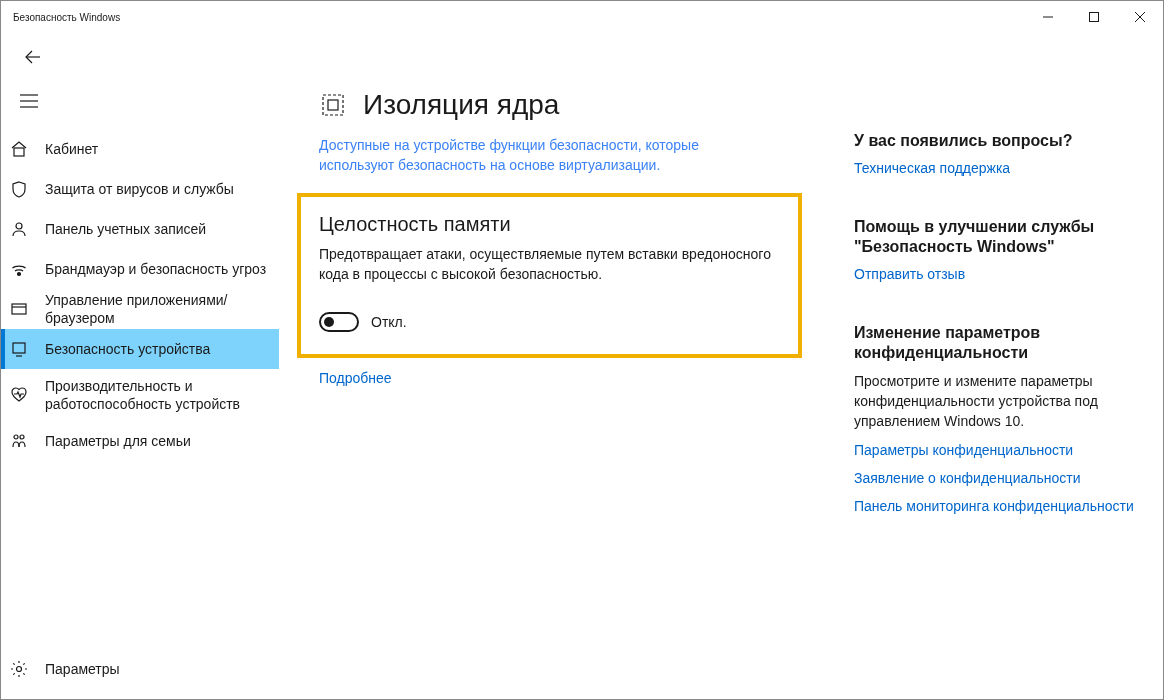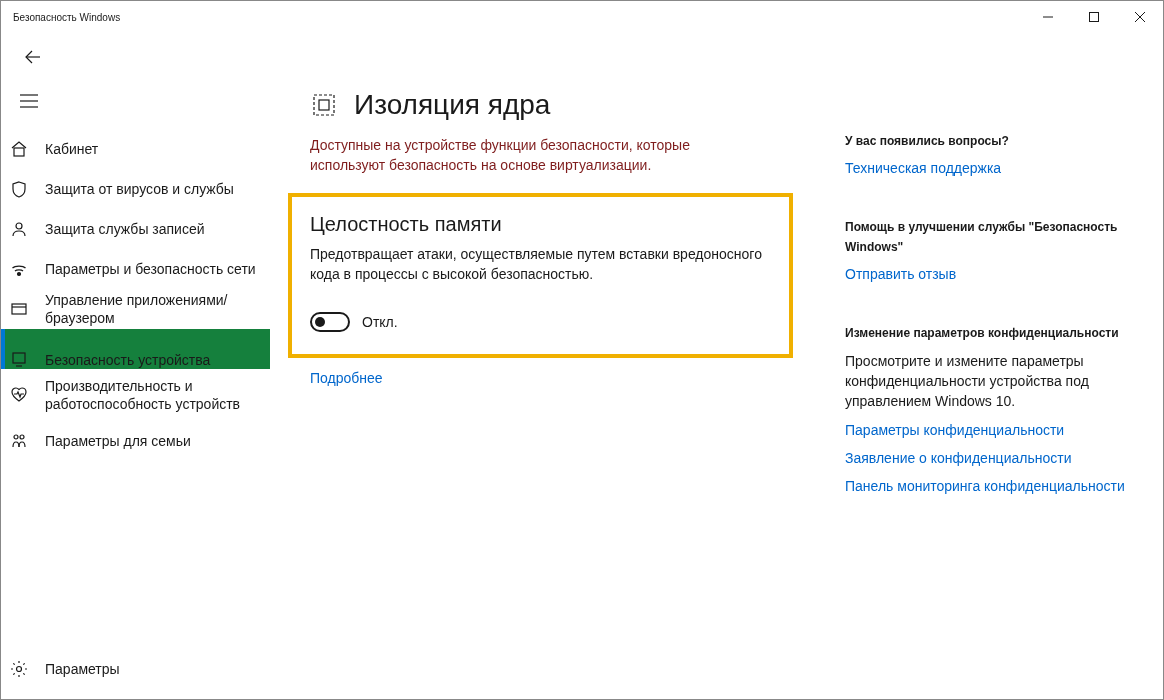--- a/index.html
+++ b/index.html
@@ -9,43 +9,43 @@
 .winbtns { display: flex; }
 .winbtn { width: 46px; height: 32px; display: flex; align-items: center; justify-content: center; cursor: pointer; }
 .winbtn svg { width: 10px; height: 10px; stroke: #1a1a1a; stroke-width: 1; fill: none; }
 .topbar { height: 48px; display: flex; align-items: center; padding-left: 16px; }
 .back-btn { width: 32px; height: 32px; display: flex; align-items: center; justify-content: center; cursor: pointer; }
 .body { display: flex; height: calc(700px - 32px - 48px); }
 .sidebar { width: 320px; display: flex; flex-direction: column; border-right: none; }
 .hamburger { width: 48px; height: 40px; display: flex; align-items: center; justify-content: center; cursor: pointer; margin-bottom: 8px; margin-left: 4px; }
 .navlist { flex: 1; }
 .navitem { display: flex; align-items: center; height: 40px; padding-left: 4px; cursor: pointer; border-left: 4px solid transparent; gap: 16px; }
-.navitem.selected { border-left-color: #0078d4; background: #15803d; align-items: flex-end; }
+.navitem.selected { border-left-color: #0078d4; background: #7dd3fc; }
 .navitem .navicon { width: 20px; height: 20px; display: flex; align-items: center; justify-content: center; flex-shrink: 0; }
 .navitem .navlabel { font-size: 14px; line-height: 18px; }
 .navitem.tall { height: 52px; }
 .navitem.tall .navlabel { max-width: 240px; }
 .bottom-nav { margin-bottom: 12px; }
-.main { flex: 1; padding: 0 28px 0 40px; display: flex; }
+.main { flex: 1; padding: 0 19px 0 40px; display: flex; }
 .content { width: 475px; }
 .page-header { display: flex; align-items: center; gap: 16px; margin-top: 8px; margin-bottom: 14px; }
 .page-icon { width: 28px; height: 28px; display: flex; align-items: center; justify-content: center; }
 .page-title { font-size: 28px; font-weight: 400; }
-.page-desc { font-size: 14px; color: #7f1d1d; line-height: 20px; margin-bottom: 18px; max-width: 440px; }
+.page-desc { font-size: 14px; color: #3b82f6; line-height: 20px; margin-bottom: 18px; max-width: 440px; }
 .highlight-box { border: 4px solid #f0b000; padding: 16px 18px 22px 18px; margin-left: -22px; margin-right: -8px; }
 .section-title { font-size: 20px; font-weight: 400; margin-bottom: 8px; }
 .section-desc { font-size: 14px; line-height: 20px; margin-bottom: 28px; }
 .toggle-row { display: flex; align-items: center; gap: 12px; }
 .toggle { width: 40px; height: 20px; border: 2px solid #1a1a1a; border-radius: 10px; position: relative; cursor: pointer; background: #fff; }
 .toggle-knob { position: absolute; width: 10px; height: 10px; border-radius: 50%; background: #1a1a1a; top: 3px; left: 3px; }
 .toggle-label { font-size: 14px; }
 .link { color: #0066cc; font-size: 14px; cursor: pointer; display: inline-block; margin-top: 12px; }
 .rightpane { width: 290px; margin-left: 60px; padding-top: 50px; }
 .rightsection { margin-bottom: 40px; }
-.right-title { font-size: 12px; font-weight: 600; margin-bottom: 8px; line-height: 20px; }
+.right-title { font-size: 16px; font-weight: 600; margin-bottom: 8px; line-height: 20px; }
 .right-desc { font-size: 14px; line-height: 20px; margin-bottom: 10px; }
 .rightsection .link { display: block; margin-top: 0; margin-bottom: 10px; line-height: 18px; }
 </style>
 </head>
 <body>
 
 <div class="titlebar">
   <span class="titlebar-title">Безопасность Windows</span>
   <div class="winbtns">
     <div class="winbtn">
@@ -103,31 +103,31 @@
           </span>
         <span class="navlabel">Защита от вирусов и службы</span>
       </div>
       <div class="navitem">
         <span class="navicon">
             <svg width="18" height="18" viewBox="0 0 18 18" fill="none" stroke="#1a1a1a" stroke-width="1.2">
               <circle cx="9" cy="6" r="3"></circle>
               <path d="M3 16 C3 12 6 11 9 11 C12 11 15 12 15 16"></path>
             </svg>
           </span>
-        <span class="navlabel">Защита службы записей</span>
+        <span class="navlabel">Панель учетных записей</span>
       </div>
       <div class="navitem">
         <span class="navicon">
             <svg width="18" height="18" viewBox="0 0 18 18" fill="none" stroke="#1a1a1a" stroke-width="1.2">
               <circle cx="9" cy="14" r="1.5" fill="#1a1a1a"></circle>
               <path d="M5 11 C6.5 9.5 11.5 9.5 13 11"></path>
               <path d="M2.5 8 C5 5.5 13 5.5 15.5 8"></path>
             </svg>
           </span>
-        <span class="navlabel">Параметры и безопасность сети</span>
+        <span class="navlabel">Брандмауэр и безопасность угроз</span>
       </div>
       <div class="navitem">
         <span class="navicon">
             <svg width="18" height="18" viewBox="0 0 18 18" fill="none" stroke="#1a1a1a" stroke-width="1.2">
               <rect x="2" y="4" width="14" height="10"></rect>
               <line x1="2" y1="7" x2="16" y2="7"></line>
             </svg>
           </span>
         <span class="navlabel">Управление приложениями/браузером</span>
       </div>

